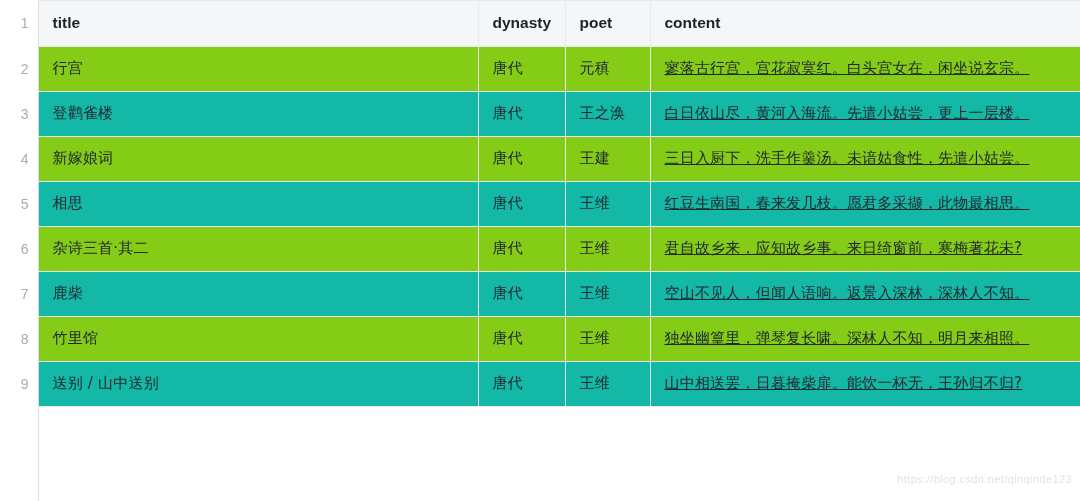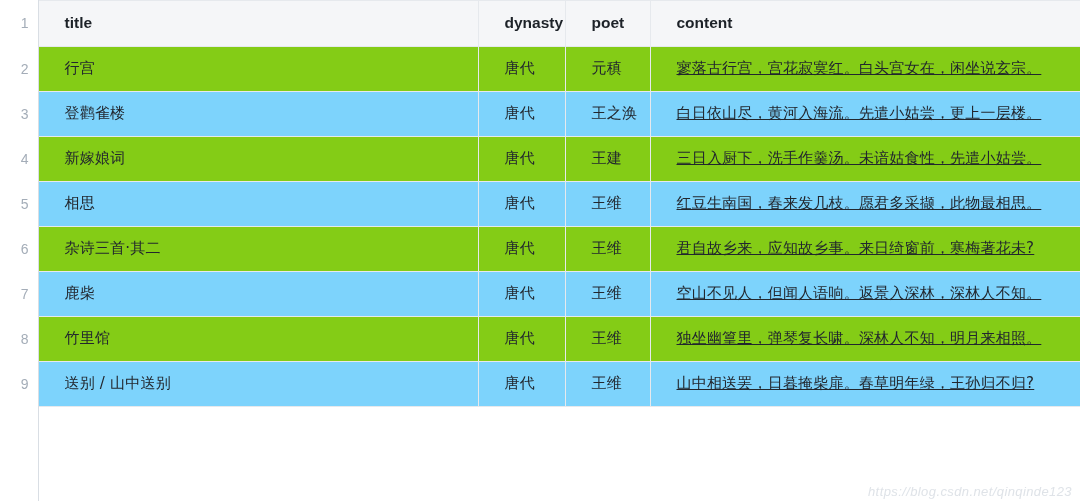--- a/index.html
+++ b/index.html
@@ -31,29 +31,29 @@
 
   
   col.c-gutter  { width: 38px; }
   col.c-title   { width: 440px; }
   col.c-dynasty { width: 87px; }
   col.c-poet    { width: 85px; }
   col.c-content { width: 430px; }
 
   tr.row { height: 45px; }
   tr.row.striped > td,
-  tr.row.striped > th { background: #7dd3fc; }
+  tr.row.striped > th { background: #14b8a6; }
   tr.row.plain  > td  { background: #84cc16; }
 
   
   tr.header-row { height: 46px; }
   tr.header-row > th { background: #f5f6f8; }
 
   th, td {
-    padding: 0 0 0 26px;
+    padding: 0 0 0 14px;
     margin: 0;
     text-align: left;
     vertical-align: middle;
     font-weight: normal;
     font-size: 15px;
     color: #22272e;
     border-bottom: 1px solid #e6e9ed;
     border-right: 1px solid #e6e9ed;
     white-space: nowrap;
     overflow: hidden;
@@ -105,27 +105,26 @@
     left: 38px;
     top: 0;
     bottom: 0;
     width: 1px;
     background: #d9dee4;
   }
 
   .watermark {
     position: absolute;
     right: 8px;
-    bottom: 2px;
-    font-size: 13px;
+    bottom: 16px;
+    font-size: 11px;
     color: #dfe3e8;
     letter-spacing: 0.4px;
     font-family: "Liberation Sans", sans-serif;
     user-select: none;
-    font-style: italic;
   }
 </style>
 </head>
 <body>
 
 <div class="sheet">
 
   <div class="top-line"></div>
   <div class="left-rule"></div>
 
@@ -202,21 +201,21 @@
         <td class="cell-dynasty"><span class="cjk">唐代</span></td>
         <td class="cell-poet"><span class="cjk">王维</span></td>
         <td class="cell-content"><span class="cjk">独坐幽篁里，弹琴复长啸。深林人不知，明月来相照。</span></td>
       </tr>
 
       <tr class="row striped">
         <td class="gutter">9</td>
         <td class="cell-title"><span class="cjk">送别 / 山中送别</span></td>
         <td class="cell-dynasty"><span class="cjk">唐代</span></td>
         <td class="cell-poet"><span class="cjk">王维</span></td>
-        <td class="cell-content"><span class="cjk">山中相送罢，日暮掩柴扉。春草明年绿，王孙归不归?</span></td>
+        <td class="cell-content"><span class="cjk">山中相送罢，日暮掩柴扉。能饮一杯无，王孙归不归?</span></td>
       </tr>
 
 
 
     </tbody>
   </table>
 
   <div class="watermark">https://blog.csdn.net/qinqinde123</div>
 
 </div>

